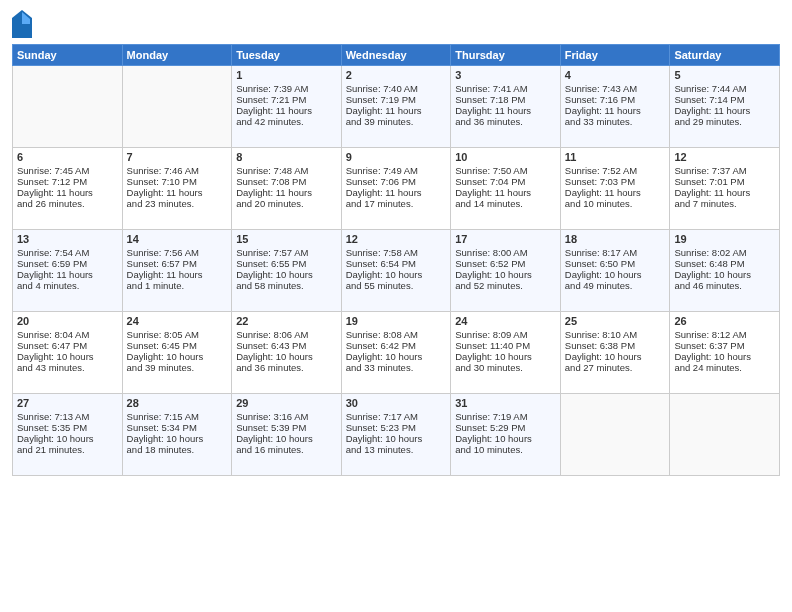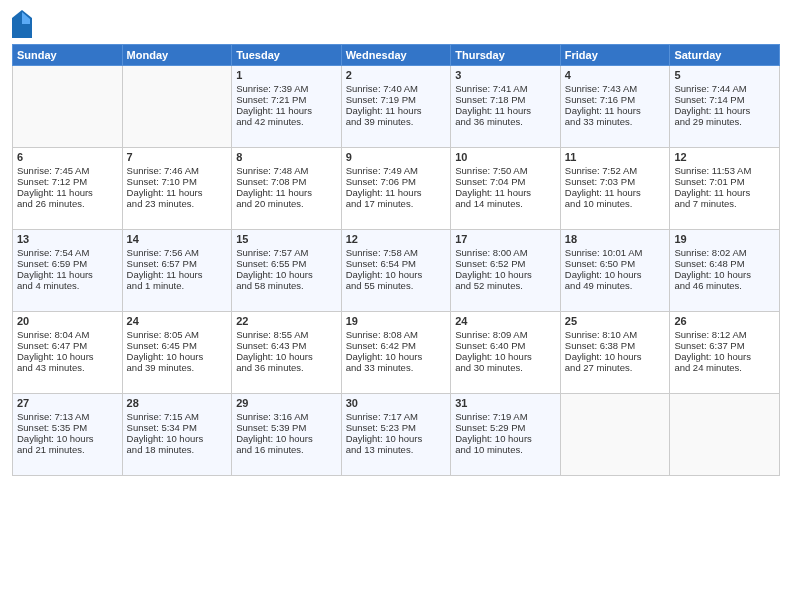--- a/index.html
+++ b/index.html
@@ -201,21 +201,21 @@
           </td>
           <td>
             <span class="day-num">11</span>
             <div>Sunrise: 7:52 AM</div>
             <div>Sunset: 7:03 PM</div>
             <div>Daylight: 11 hours</div>
             <div>and 10 minutes.</div>
           </td>
           <td>
             <span class="day-num">12</span>
-            <div>Sunrise: 11:53 AM</div>
+            <div>Sunrise: 7:37 AM</div>
             <div>Sunset: 7:01 PM</div>
             <div>Daylight: 11 hours</div>
             <div>and 7 minutes.</div>
           </td>
         </tr>
         <tr>
           <td>
             <span class="day-num">13</span>
             <div>Sunrise: 7:54 AM</div>
             <div>Sunset: 6:59 PM</div>
@@ -245,21 +245,21 @@
           </td>
           <td>
             <span class="day-num">17</span>
             <div>Sunrise: 8:00 AM</div>
             <div>Sunset: 6:52 PM</div>
             <div>Daylight: 10 hours</div>
             <div>and 52 minutes.</div>
           </td>
           <td>
             <span class="day-num">18</span>
-            <div>Sunrise: 10:01 AM</div>
+            <div>Sunrise: 8:17 AM</div>
             <div>Sunset: 6:50 PM</div>
             <div>Daylight: 10 hours</div>
             <div>and 49 minutes.</div>
           </td>
           <td>
             <span class="day-num">19</span>
             <div>Sunrise: 8:02 AM</div>
             <div>Sunset: 6:48 PM</div>
             <div>Daylight: 10 hours</div>
             <div>and 46 minutes.</div>
@@ -275,36 +275,36 @@
           </td>
           <td>
             <span class="day-num">24</span>
             <div>Sunrise: 8:05 AM</div>
             <div>Sunset: 6:45 PM</div>
             <div>Daylight: 10 hours</div>
             <div>and 39 minutes.</div>
           </td>
           <td>
             <span class="day-num">22</span>
-            <div>Sunrise: 8:55 AM</div>
+            <div>Sunrise: 8:06 AM</div>
             <div>Sunset: 6:43 PM</div>
             <div>Daylight: 10 hours</div>
             <div>and 36 minutes.</div>
           </td>
           <td>
             <span class="day-num">19</span>
             <div>Sunrise: 8:08 AM</div>
             <div>Sunset: 6:42 PM</div>
             <div>Daylight: 10 hours</div>
             <div>and 33 minutes.</div>
           </td>
           <td>
             <span class="day-num">24</span>
             <div>Sunrise: 8:09 AM</div>
-            <div>Sunset: 6:40 PM</div>
+            <div>Sunset: 11:40 PM</div>
             <div>Daylight: 10 hours</div>
             <div>and 30 minutes.</div>
           </td>
           <td>
             <span class="day-num">25</span>
             <div>Sunrise: 8:10 AM</div>
             <div>Sunset: 6:38 PM</div>
             <div>Daylight: 10 hours</div>
             <div>and 27 minutes.</div>
           </td>

